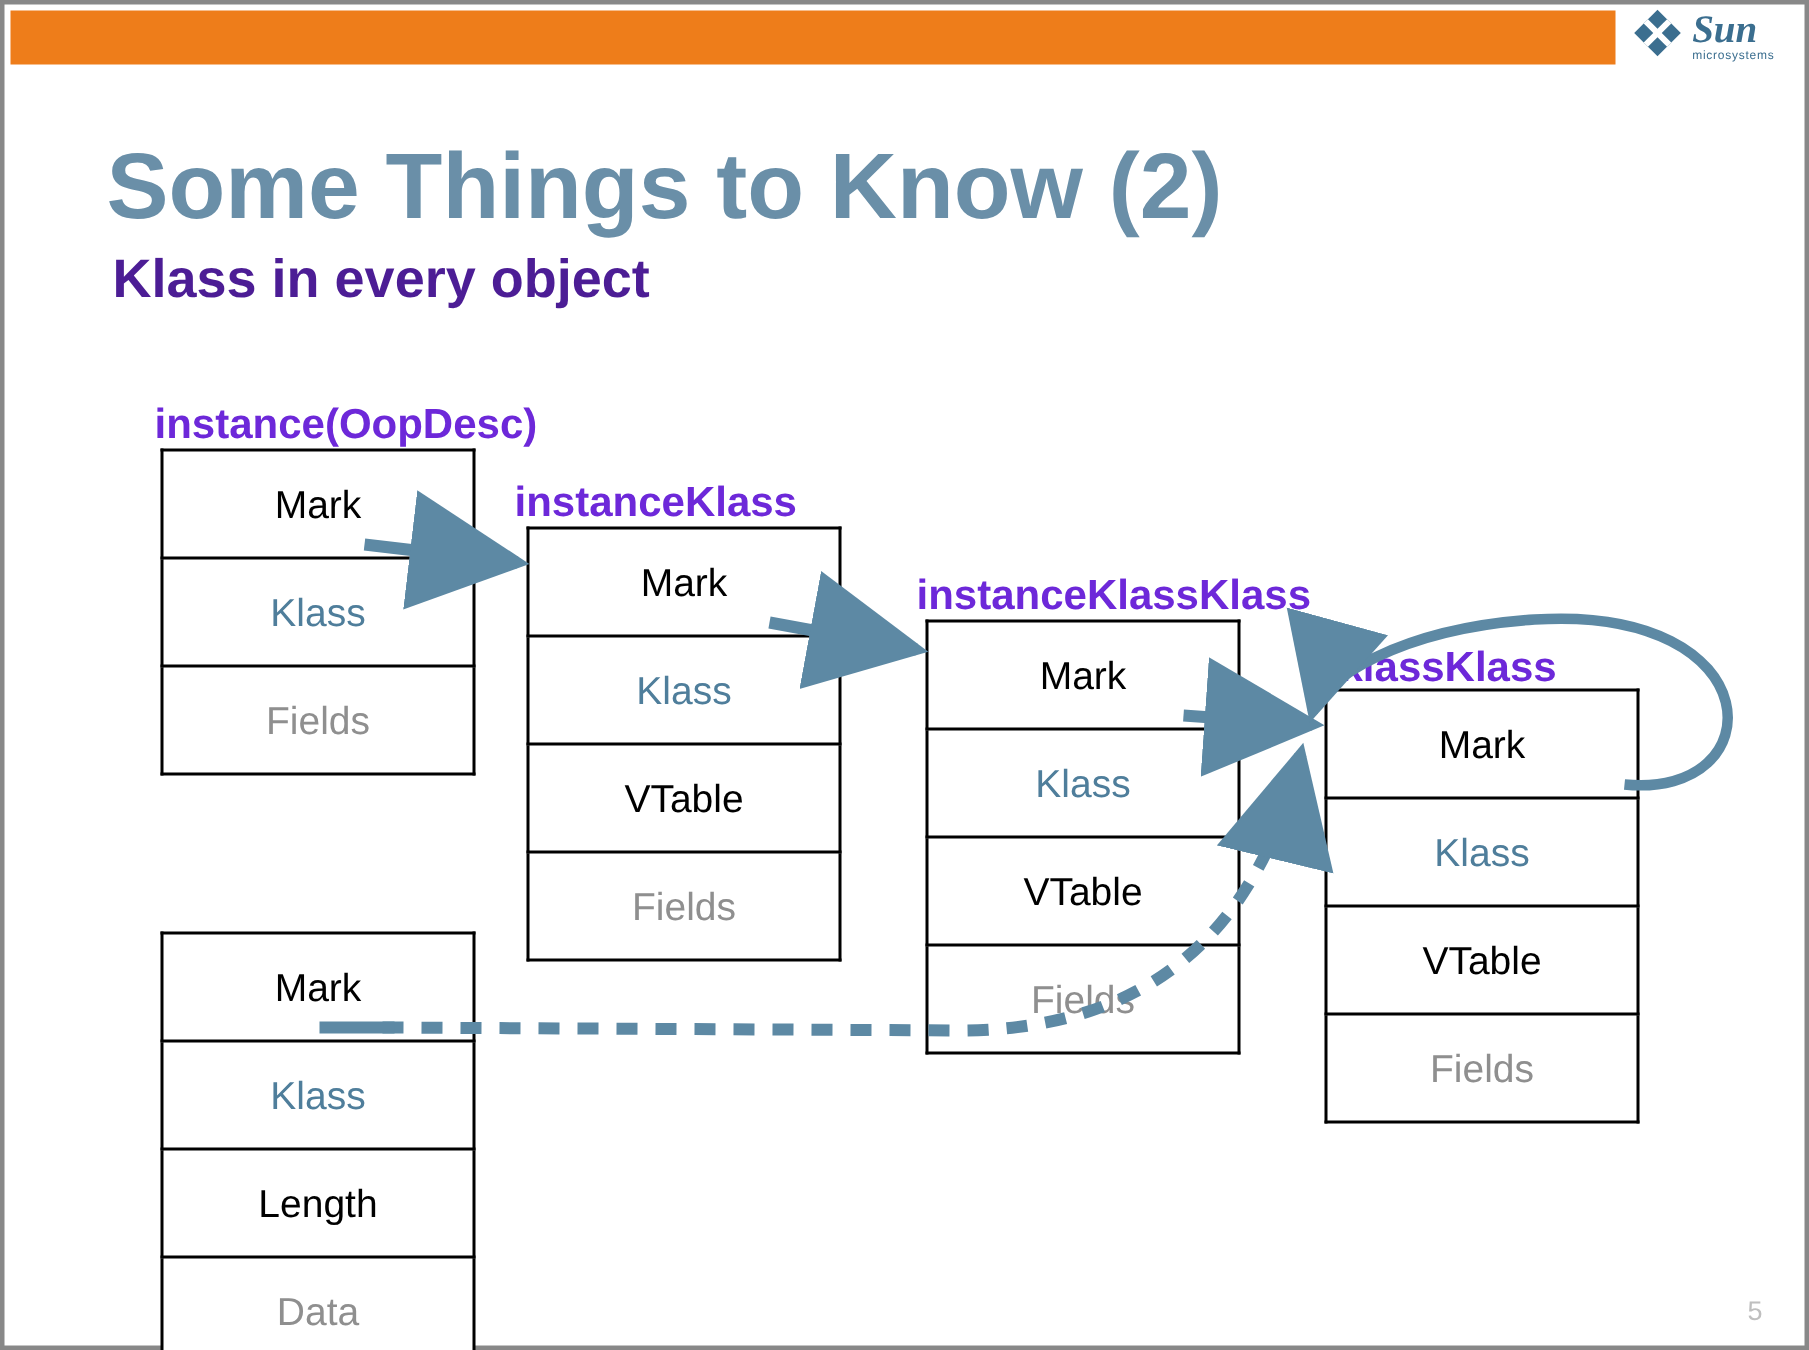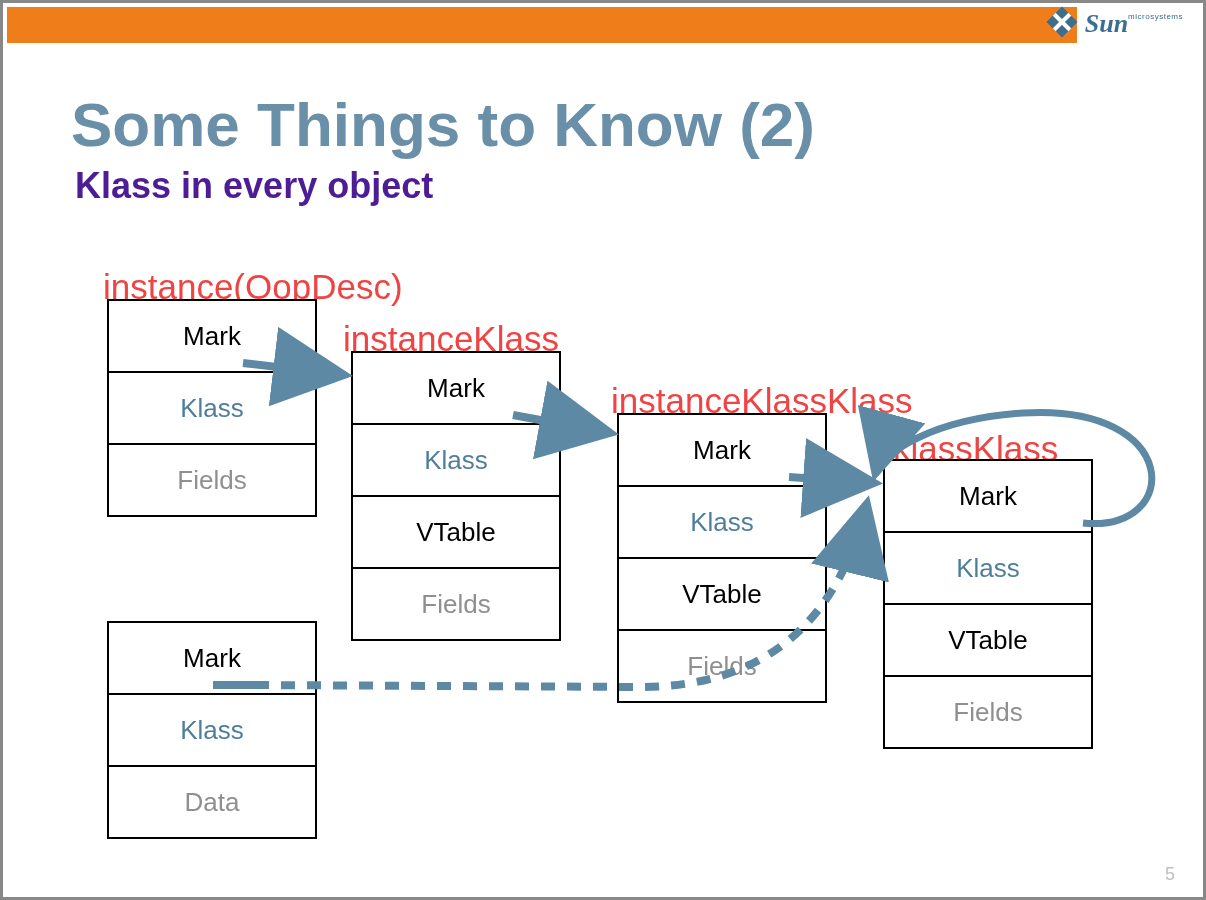--- a/index.html
+++ b/index.html
@@ -1,25 +1,25 @@
 <!DOCTYPE html>
 <html><head>
 <meta charset="utf-8">
 <style>
   html,body{margin:0;padding:0;width:1206px;height:900px;background:#fff;font-family:Arial,Helvetica,sans-serif;overflow:hidden}
   .slide{position:relative;width:1206px;height:900px;border:3px solid #888;box-sizing:border-box}
   .topbar{position:absolute;top:4px;left:4px;width:1070px;height:36px;background:#ee7d1a}
   .logo{position:absolute;top:2px;right:20px;display:flex;align-items:center;gap:6px}
-  .logo-text{display:flex;flex-direction:row;align-items:flex-start}
+  .logo-text{display:flex;flex-direction:column;align-items:flex-start}
   .logo-main{font-style:italic;font-weight:bold;font-size:26px;color:#3b6e8f;font-family:"Times New Roman",serif;line-height:.9}
   .logo-sub{font-size:8px;color:#3b6e8f;letter-spacing:.5px}
   .title{position:absolute;top:86px;left:68px;font-size:62px;font-weight:bold;color:#6a8fa8}
   .subtitle{position:absolute;top:162px;left:72px;font-size:36px;font-weight:bold;color:#4c1d95}
   .page-num{position:absolute;bottom:12px;right:28px;font-size:18px;color:#bfbfbf}
-  .lbl{position:absolute;font-size:35px;font-weight:normal;color:#ef4444}
+  .lbl{position:absolute;font-size:28px;font-weight:bold;color:#6d28d9}
   .box{position:absolute;border-collapse:collapse}
   .box td{border:2px solid #000;width:190px;height:34px;text-align:center;font-size:26px;padding:18px 8px;background:#fff}
   .gray{color:#8f8f8f}
   .klass{color:#4f7e9b;font-weight:normal}
   svg.arrows{position:absolute;top:0;left:0;width:1200px;height:900px;pointer-events:none}
 </style>
 </head>
 <body>
 
 <div class="slide">
@@ -116,20 +116,23 @@
 
   <table class="box" style="top:618px;left:104px">
     <tbody>
         <tr>
           <td>Mark</td>
         </tr>
     <tr>
           <td class="klass">Klass</td>
         </tr>
     <tr>
+          <td>Length</td>
+        </tr>
+    <tr>
           <td class="gray">Data</td>
         </tr>
   </tbody>
     </table>
 
   <svg class="arrows">
     <defs>
       <marker id="ah" markerWidth="12" markerHeight="12" refX="9" refY="5" orient="auto">
         <path d="M0,0 L10,5 L0,10 Z" fill="#5d89a4"></path>
       </marker>

